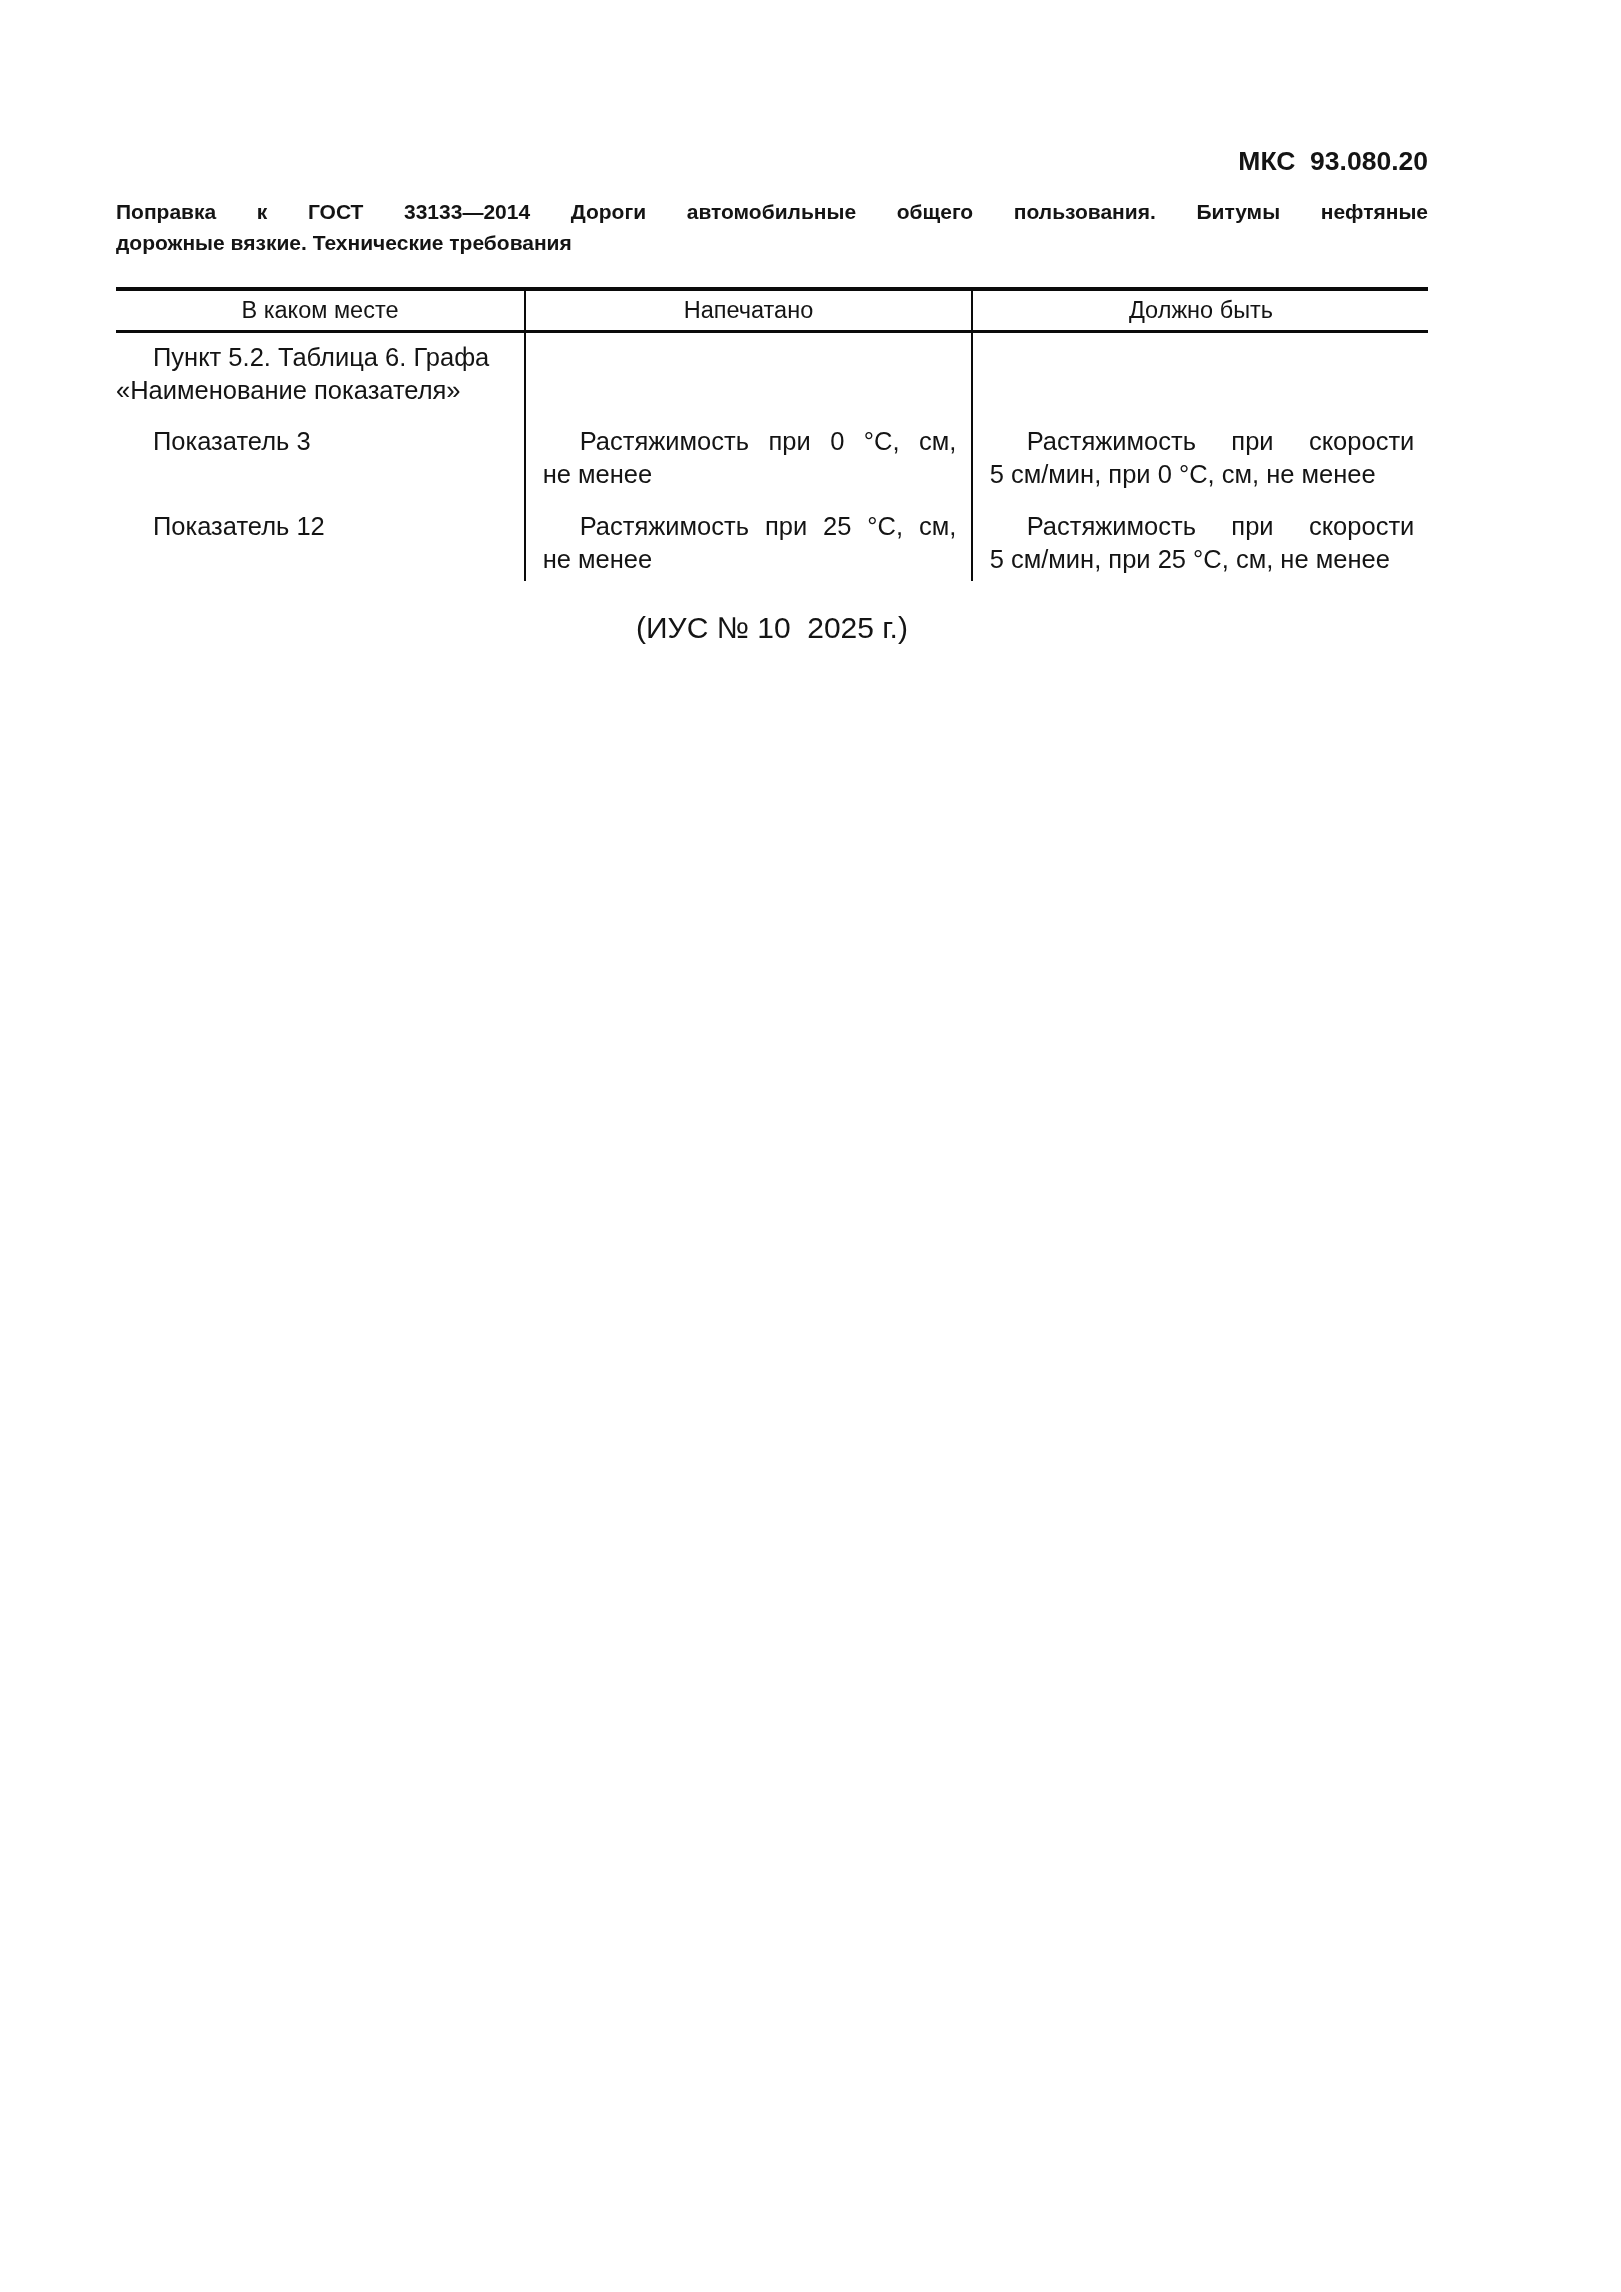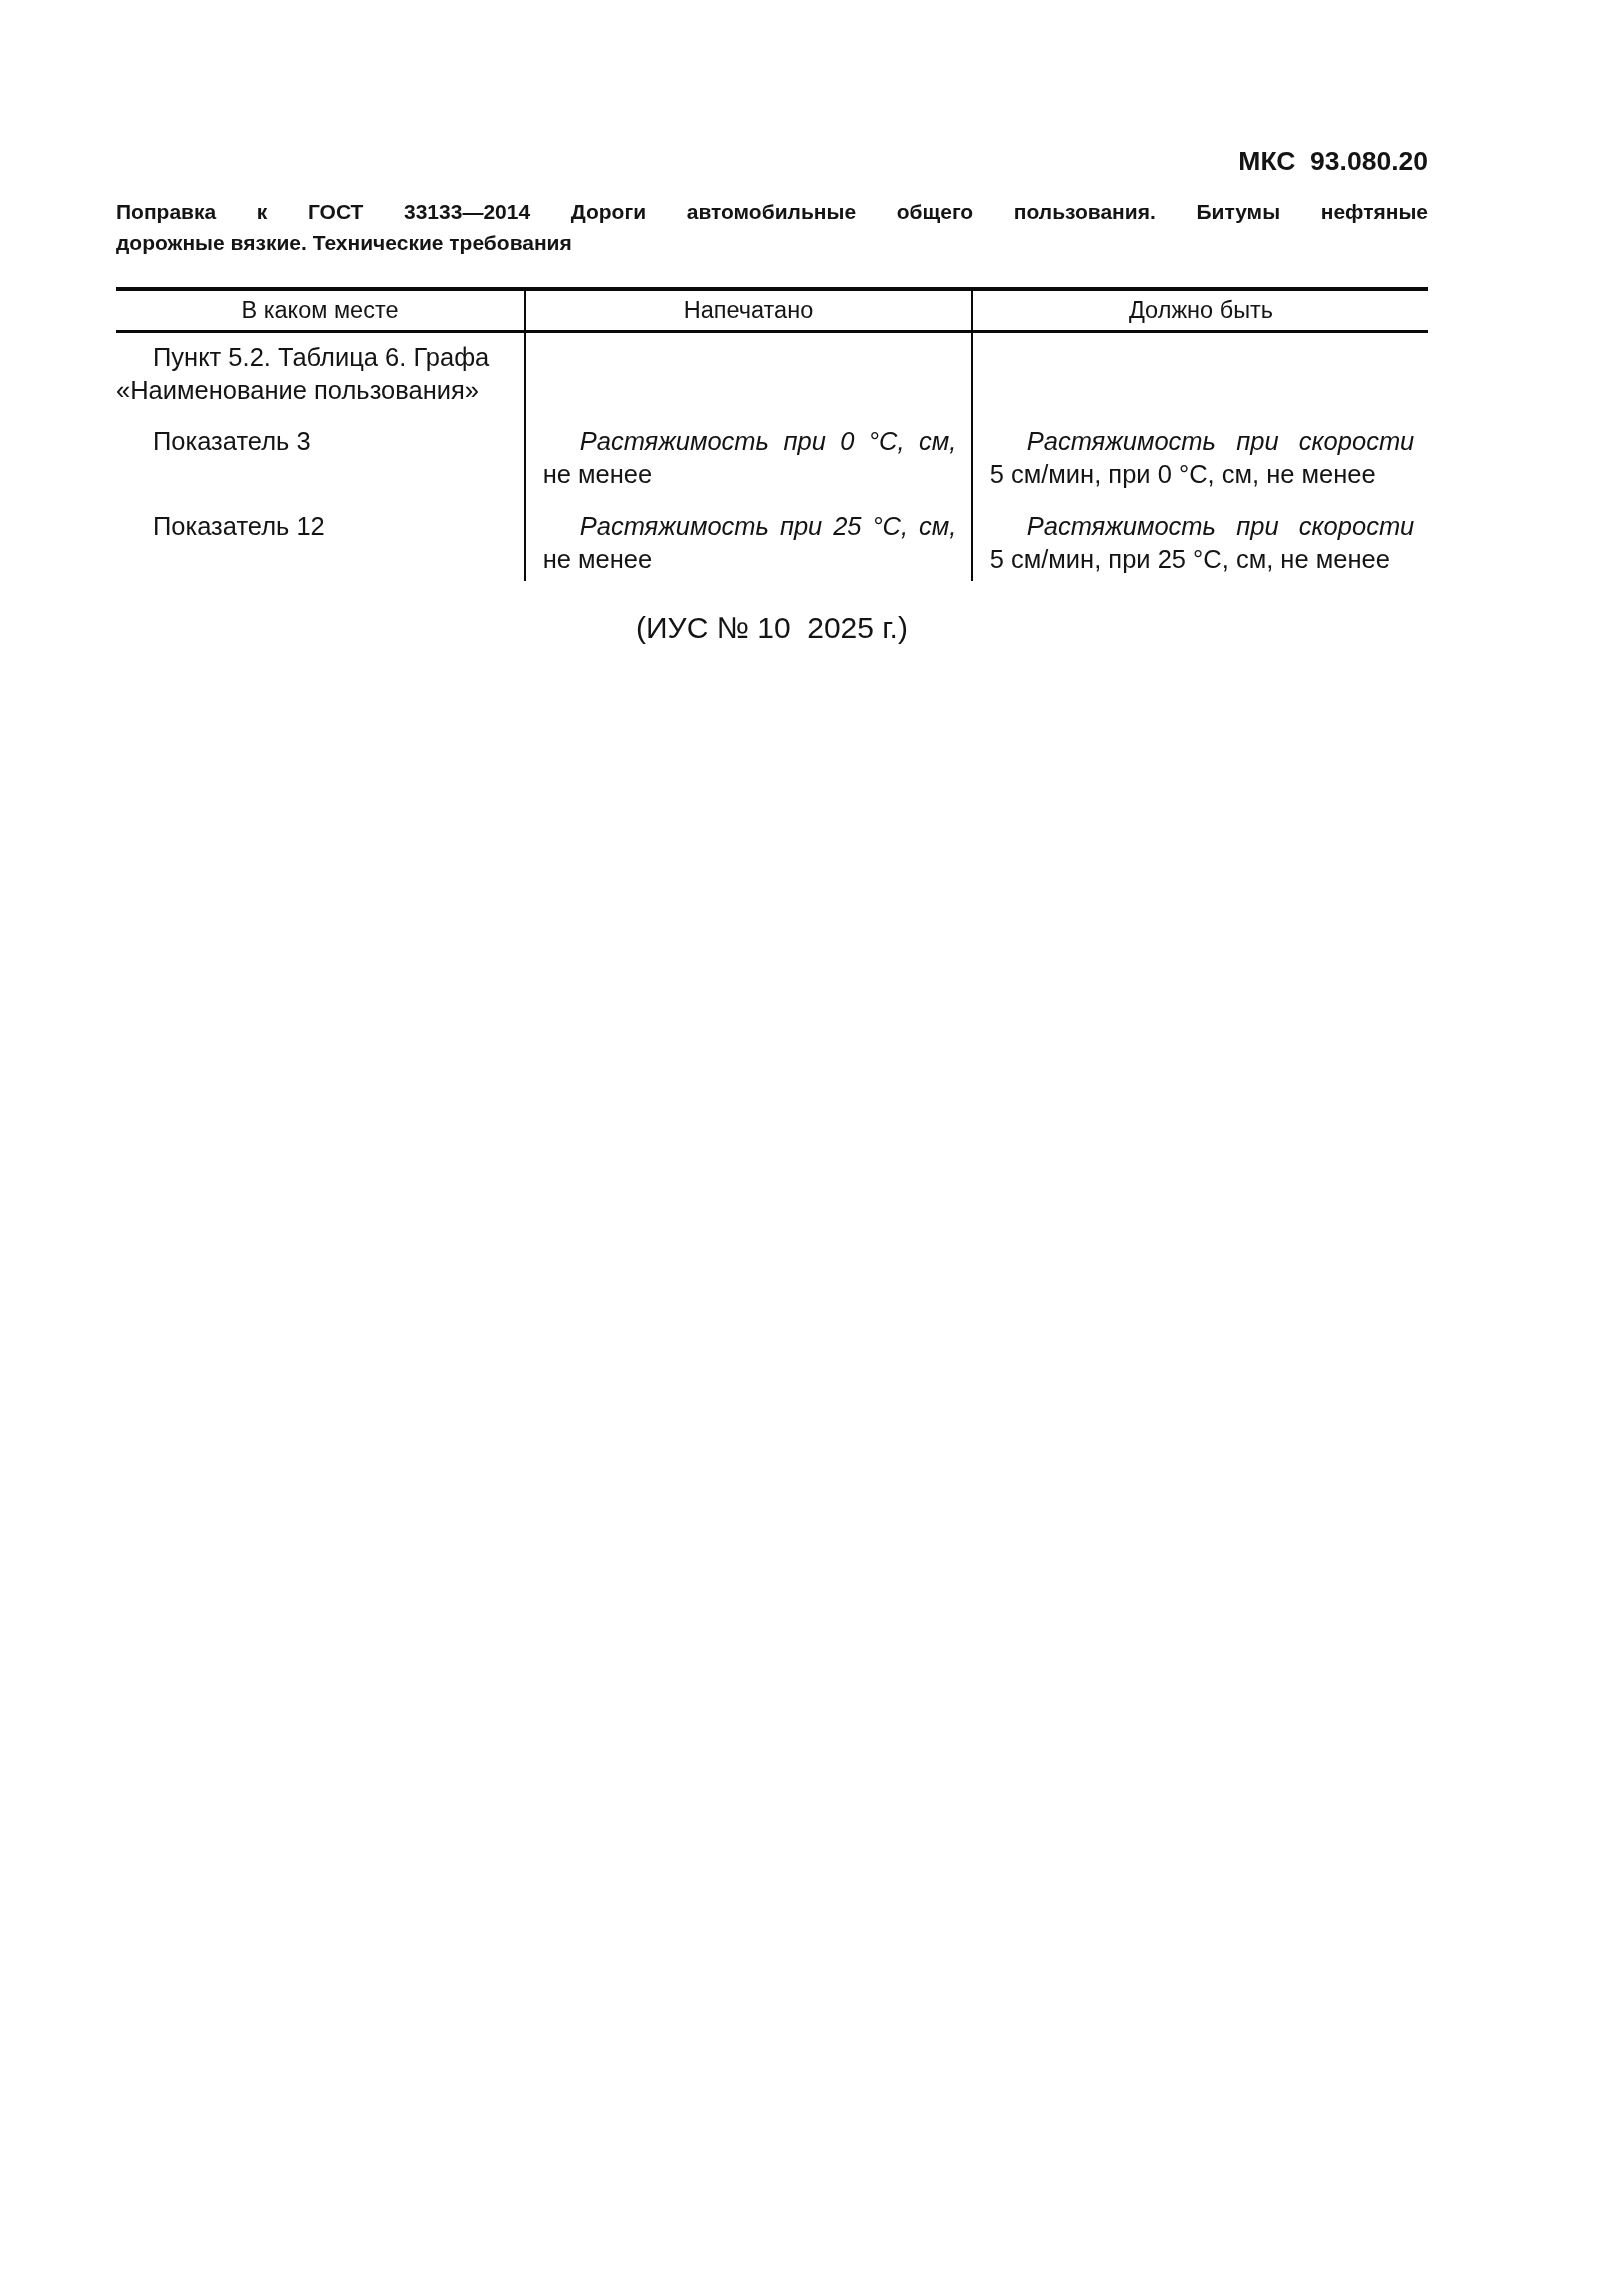--- a/index.html
+++ b/index.html
@@ -66,21 +66,21 @@
     grid-template-rows: 86px 89px 73px;
   }
   .td { font-size: 25.5px; line-height: 33px; overflow: visible; }
   .bl { border-left: 2.9px solid #0a0a0a; }
   .c2, .c3 { padding-left: 16.7px; padding-right: 14.7px; }
   .pt1 { padding-top: 7.8px; }
   .pt2 { padding-top: 5.9px; }
   .pt3 { padding-top: 2px; }
   .line { display: block; }
   .indent { padding-left: 37px; }
-  .stretch { text-align: justify; text-align-last: justify; font-style: italic; }
+  .stretch { text-align: justify; text-align-last: justify; }
   .ius {
     position: absolute;
     top: 610px;
     left: 0;
     width: 100%;
     text-align: center;
     font-size: 30px;
     line-height: 35px;
     white-space: pre;
   }
@@ -102,21 +102,21 @@
       <div class="thead">
         <div class="th">В каком месте</div>
         <div class="th bl">Напечатано</div>
         <div class="th bl">Должно быть</div>
       </div>
 
       <div class="tbody">
 
         <div class="td c1 pt1">
           <span class="line indent">Пункт 5.2. Таблица 6. Графа</span>
-          <span class="line">«Наименование пользования»</span>
+          <span class="line">«Наименование показателя»</span>
         </div>
         <div class="td c2 bl pt1"></div>
         <div class="td c3 bl pt1"></div>
 
         <div class="td c1 pt2">
           <span class="line indent">Показатель 3</span>
         </div>
         <div class="td c2 bl pt2">
           <span class="line indent stretch">Растяжимость при 0 °С, см,</span>
           <span class="line">не менее</span>

